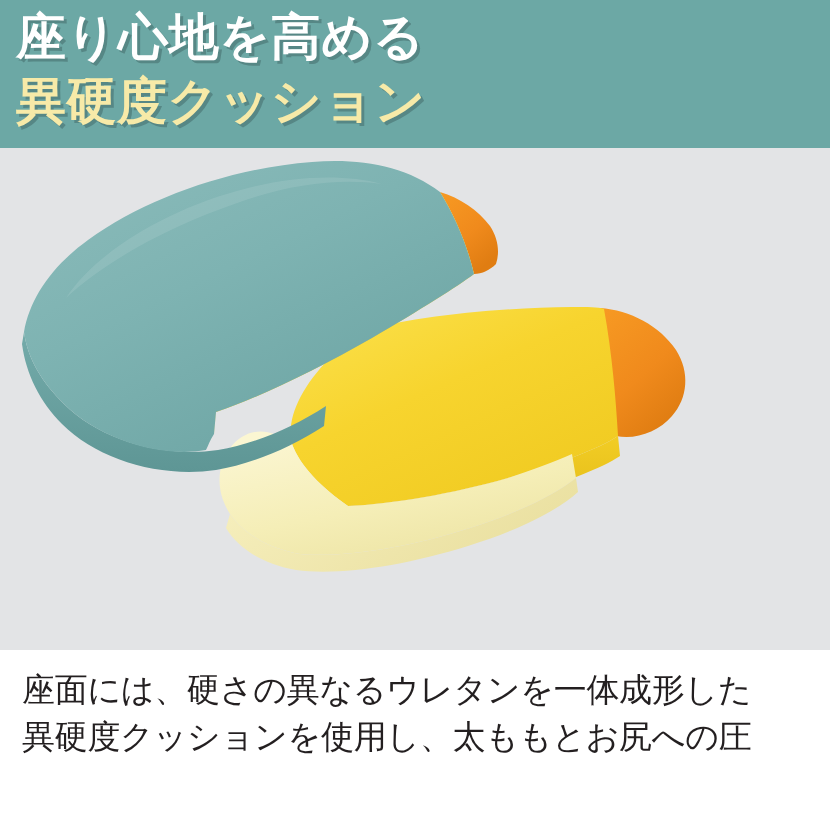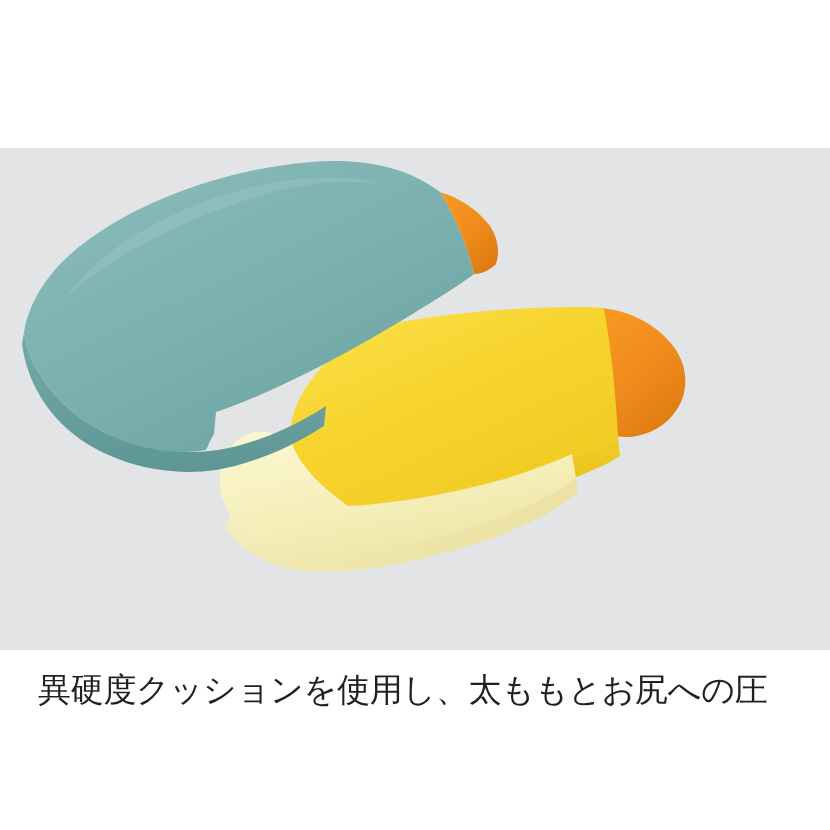--- a/index.html
+++ b/index.html
@@ -90,20 +90,26 @@
     color: #231f20;
     white-space: nowrap;
     letter-spacing: -0.3px;
   }
 </style>
 </head>
 <body>
 
 <div id="page">
 
+  <div class="header-band" style="background: rgb(108, 168, 165);">
+    <div class="headline">
+      <span class="headline-line headline-line-1" style="color: rgb(255, 255, 255);">座り心地を高める</span>
+      <span class="headline-line headline-line-2" style="color: rgb(247, 234, 168);">異硬度クッション</span>
+    </div>
+  </div>
 
   <div class="stage" style="background: rgb(227, 228, 230);">
     <svg class="stage-svg" width="830" height="502" viewBox="0 0 830 502">
       <defs>
         <linearGradient id="gradTeal" x1="0" y1="0" x2="0.75" y2="1">
           <stop offset="0%" stop-color="#8cbcbb"></stop>
           <stop offset="45%" stop-color="#7eb3b2"></stop>
           <stop offset="100%" stop-color="#6ca4a3"></stop>
         </linearGradient>
         <linearGradient id="gradTealSide" x1="0" y1="0" x2="0" y2="1">
@@ -211,16 +217,17 @@
         <path fill="#ffffff" opacity="0.10" d="M66,150 C96,104 168,60 248,40
                  C296,28 344,26 382,36
                  C340,30 290,36 240,54
                  C164,80 102,116 66,150 Z"></path>
       </g>
     </svg>
 
   </div>
 
   <div class="caption">
-    <span class="caption-line" style="color: rgb(35, 31, 32); margin-left: 16px;">異硬度クッションを使用し、太ももとお尻への圧</span>
+    <span class="caption-line" style="color: rgb(35, 31, 32);">座面には、硬さの異なるウレタンを一体成形した</span>
+    <span class="caption-line" style="color: rgb(35, 31, 32);">異硬度クッションを使用し、太ももとお尻への圧</span>
   </div>
 
 </div>
 
 </body></html>

